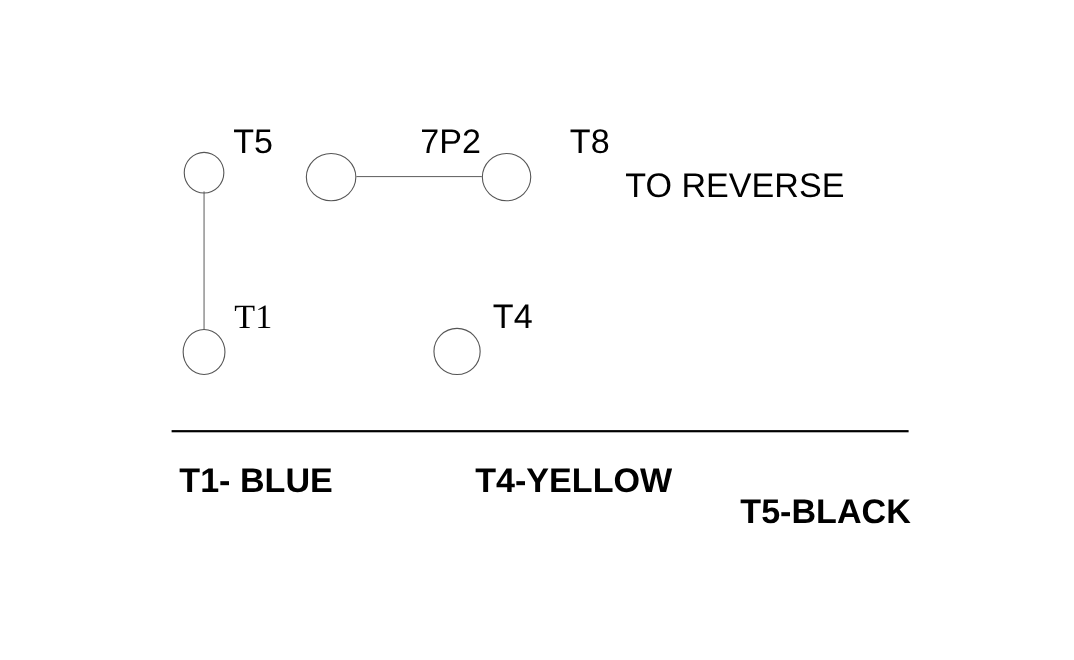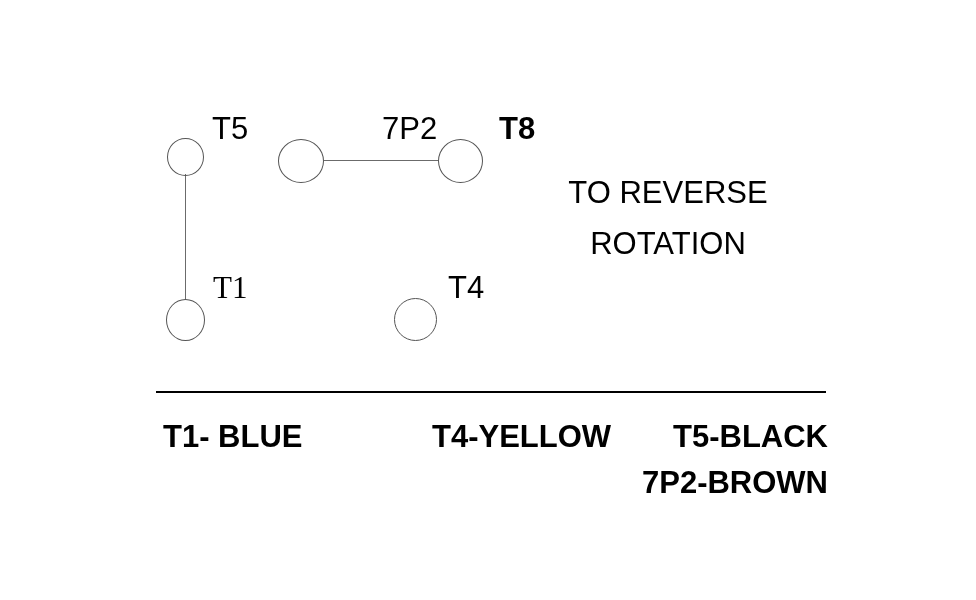--- a/index.html
+++ b/index.html
@@ -49,21 +49,20 @@
   .wire-v { width: 1px; }
   .wire-h { height: 1px; }
 
   
   #instruction-block {
     position: absolute;
     left: 508px;
     top: 143px;
     width: 320px;
     text-align: center;
-    margin-top: 24px;
   }
   #instruction-block .instruction-line {
     font-size: 31px;
     line-height: 51px;
     color: #000000;
     white-space: nowrap;
   }
 
   
   #legend-divider {
@@ -79,20 +78,21 @@
   .legend-entry {
     position: absolute;
     font-size: 31px;
     line-height: 31px;
     color: #000000;
     white-space: nowrap;
     font-weight: bold;
   }
   .legend-right {
     text-align: right;
+    margin-top: 28px;
   }
 </style>
 </head>
 <body>
 
 <div id="canvas">
 
   <div class="wire wire-v" style="left:185px; top:174px; height:126px;"></div>
 
   <div class="wire wire-h" style="left:324px; top:160px; width:114px;"></div>
@@ -102,42 +102,40 @@
     <div class="terminal-label" style="left:212px; top:113px;">T5</div>
   </div>
 
   <div class="terminal">
     <div class="terminal-circle" style="left:278px; top:139px; width:46px; height:44px;"></div>
     <div class="terminal-label" style="left:334px; top:113px;margin-left:48px;">7P2</div>
   </div>
 
   <div class="terminal">
     <div class="terminal-circle" style="left:438px; top:139px; width:45px; height:44px;"></div>
-    <div class="terminal-label" style="left:499px; top:113px;font-weight:bold;">T8</div>
+    <div class="terminal-label" style="left:518px; top:113px;">T8</div>
   </div>
 
   <div class="terminal">
     <div class="terminal-circle" style="left:166px; top:299px; width:39px; height:42px;"></div>
     <div class="terminal-label" style="left:213px; top:272px;font-family:Liberation Serif, serif;">T1</div>
   </div>
 
   <div class="terminal">
     <div class="terminal-circle" style="left:394px; top:298px; width:43px; height:43px;"></div>
     <div class="terminal-label" style="left:448px; top:272px;">T4</div>
   </div>
 
   <div id="instruction-block">
     <div class="instruction-line">TO REVERSE</div>
-    <div class="instruction-line">ROTATION</div>
   </div>
 
   <div id="legend-divider"></div>
 
   <div class="legend-entry" style="left:163px; top:421px;">T1- BLUE</div>
 
 
   <div class="legend-entry" style="left:400px; top:421px;margin-left:32px;">T4-YELLOW</div>
 
   <div class="legend-entry legend-right" style="left:528px; top:421px; width:300px;">T5-BLACK</div>
 
-  <div class="legend-entry legend-right" style="left:528px; top:467px; width:300px;">7P2-BROWN</div>
 
 </div>
 
 </body></html>

